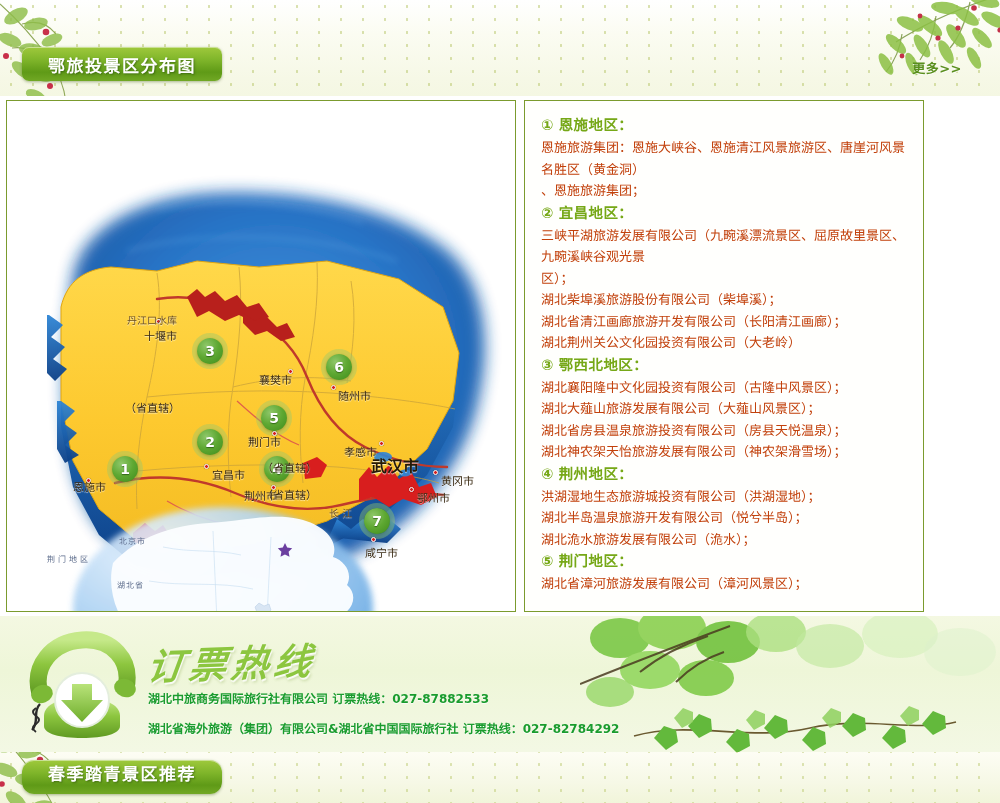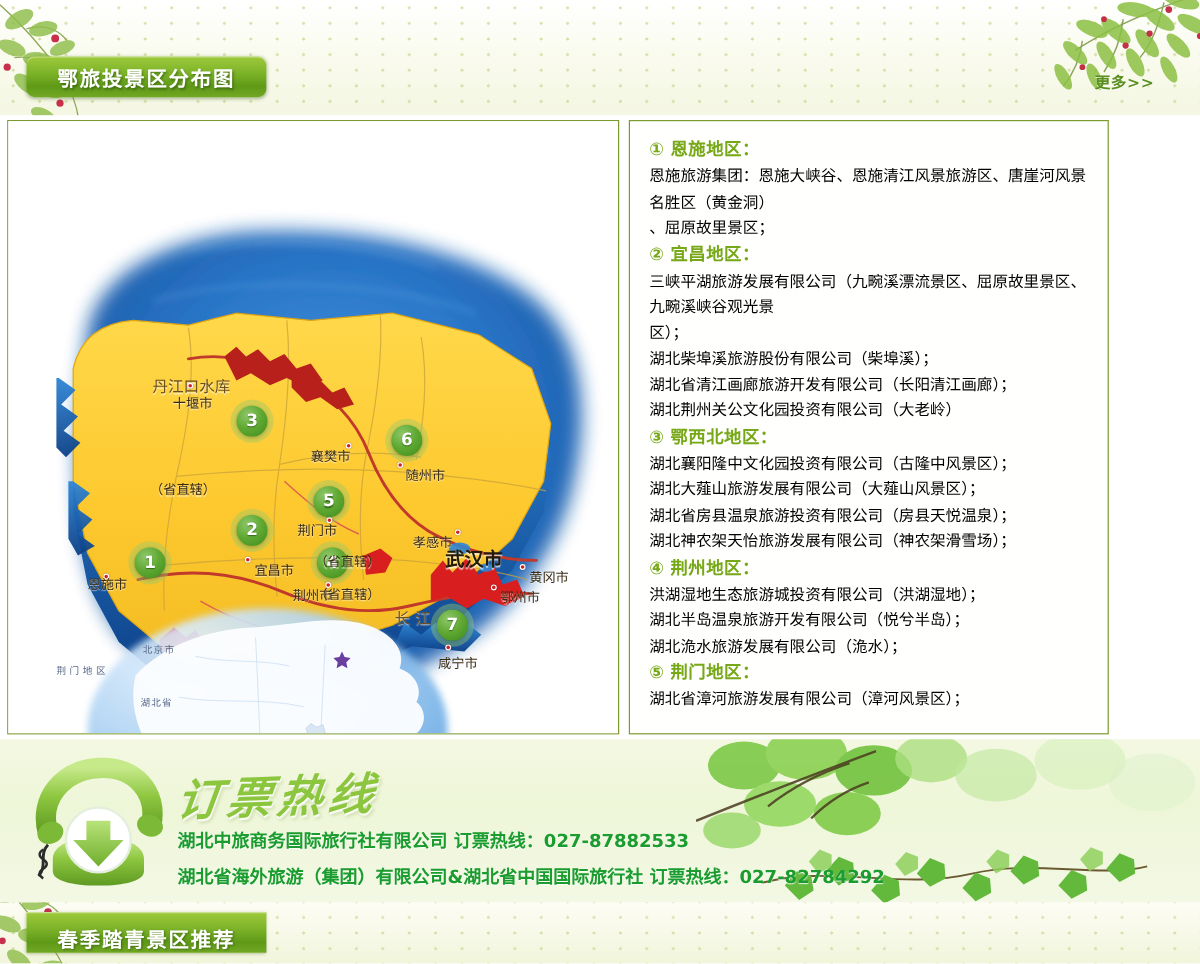--- a/index.html
+++ b/index.html
@@ -60,40 +60,40 @@
     box-shadow:0 0 0 5px rgba(150,200,110,.42), 0 1px 3px rgba(0,0,0,.35);
     text-shadow:0 1px 1px rgba(20,60,5,.6);
     cursor:pointer;
   }
   .city{
     position:absolute; font-size:11px; color:#3a2a12; white-space:nowrap;
     font-family:"DejaVu Sans","Liberation Sans",sans-serif;
     text-shadow:0 1px 1px rgba(255,255,255,.75);
   }
   .city.big{ font-size:16px; font-weight:bold; color:#241a08; }
-  .city.sm{ font-size:13px; color:#6a4f22; }
+  .city.sm{ font-size:10px; color:#6a4f22; }
   .city-dot{
     position:absolute; width:5px; height:5px; border-radius:50%;
     background:#d32020; border:1px solid #fff; box-shadow:0 0 1px rgba(0,0,0,.5);
   }
   .inset-label{
     position:absolute; font-size:8px; color:#5a6a8a; letter-spacing:3px; white-space:nowrap;
   }
 
   
   .list-inner{
     position:absolute; inset:0; padding:13px 14px 10px 16px; overflow:hidden;
   }
   .sec-head{
     font-size:14.5px; font-weight:bold; color:#76a817; line-height:23px;
     letter-spacing:.4px;
   }
   .sec-head .num{ margin-right:5px; }
   .sec-line{
-    font-size:13px; color:#000000; line-height:21.5px; letter-spacing:0;
+    font-size:13px; color:#c2410c; line-height:21.5px; letter-spacing:0;
   }
 
   
   .hotline{
     position:absolute; left:0; top:616px; width:1000px; height:136px;
     background:linear-gradient(180deg,#f4f8e2 0%,#eef6d8 40%,#f3f8e4 100%);
     overflow:hidden;
   }
   .hl-leaves{ position:absolute; right:0; top:-4px; width:420px; height:120px; pointer-events:none; }
   .hl-vine{ position:absolute; right:40px; bottom:-6px; width:330px; height:56px; pointer-events:none; }
@@ -101,39 +101,39 @@
   .hl-script{
     position:absolute; left:148px; top:18px;
     font-size:37px; font-weight:bold; font-style:italic;
     color:#8cc63f; letter-spacing:5px;
     font-family:"DejaVu Serif","Liberation Serif",serif;
     text-shadow:1px 2px 1px rgba(255,255,255,.9), 2px 3px 3px rgba(110,150,40,.30);
     transform:skewX(-9deg) rotate(-2deg);
   }
   .hl-row{
     position:absolute; left:148px;
-    font-size:15px; font-weight:bold; color:#1a9c2e; white-space:nowrap;
+    font-size:12px; font-weight:bold; color:#1a9c2e; white-space:nowrap;
     text-shadow:0 1px 1px rgba(255,255,255,.85);
   }
   .hl-row.r1{ top:73px; }
   .hl-row.r2{ top:103px; }
 
   
   .bottombar{
     position:absolute; left:0; top:752px; width:1000px; height:51px;
     background:
       radial-gradient(circle at 50% 50%, rgba(186,200,110,.5) 1.1px, transparent 1.4px) 0 6px/22px 13px,
       linear-gradient(180deg,#fdfdf4 0%,#f6f8e6 60%,#f1f5da 100%);
     overflow:hidden;
   }
   .btm-leaf{ position:absolute; left:-10px; top:-26px; width:120px; height:104px; pointer-events:none; }
   .bottom-tab{
     position:absolute; left:22px; top:8px; height:34px; min-width:168px;
-    padding:0 26px; display:flex; align-items:flex-end; justify-content:center;
-    border-radius:0;
+    padding:0 26px; display:flex; align-items:flex-start; justify-content:center;
+    border-radius:12px;
     background:linear-gradient(180deg,#9fc93c 0%,#7fb52a 38%,#5f9a17 74%,#71a824 100%);
     box-shadow:0 1px 3px rgba(60,90,20,.42), inset 0 1px 0 rgba(255,255,255,.45);
     color:#ffffff; font-size:17px; font-weight:bold; letter-spacing:1.5px;
     text-shadow:1px 1px 2px rgba(35,70,10,.55);
   }
 </style>
 </head>
 <body>
 
 <div class="header">
@@ -390,21 +390,21 @@
     </div>
   </div>
 
   <div class="panel panel-list">
     <div class="list-inner">
 
       <div class="sec-head">
         <span class="num">①</span><span>恩施地区：</span>
       </div>
       <div class="sec-line">恩施旅游集团：恩施大峡谷、恩施清江风景旅游区、唐崖河风景名胜区（黄金洞）</div>
-      <div class="sec-line">、屈原故里景区；</div>
+      <div class="sec-line">、恩施旅游集团；</div>
 
       <div class="sec-head">
         <span class="num">②</span><span>宜昌地区：</span>
       </div>
       <div class="sec-line">三峡平湖旅游发展有限公司（九畹溪漂流景区、屈原故里景区、九畹溪峡谷观光景</div>
       <div class="sec-line">区）；</div>
       <div class="sec-line">湖北柴埠溪旅游股份有限公司（柴埠溪）；</div>
       <div class="sec-line">湖北省清江画廊旅游开发有限公司（长阳清江画廊）；</div>
       <div class="sec-line">湖北荆州关公文化园投资有限公司（大老岭）</div>
 

